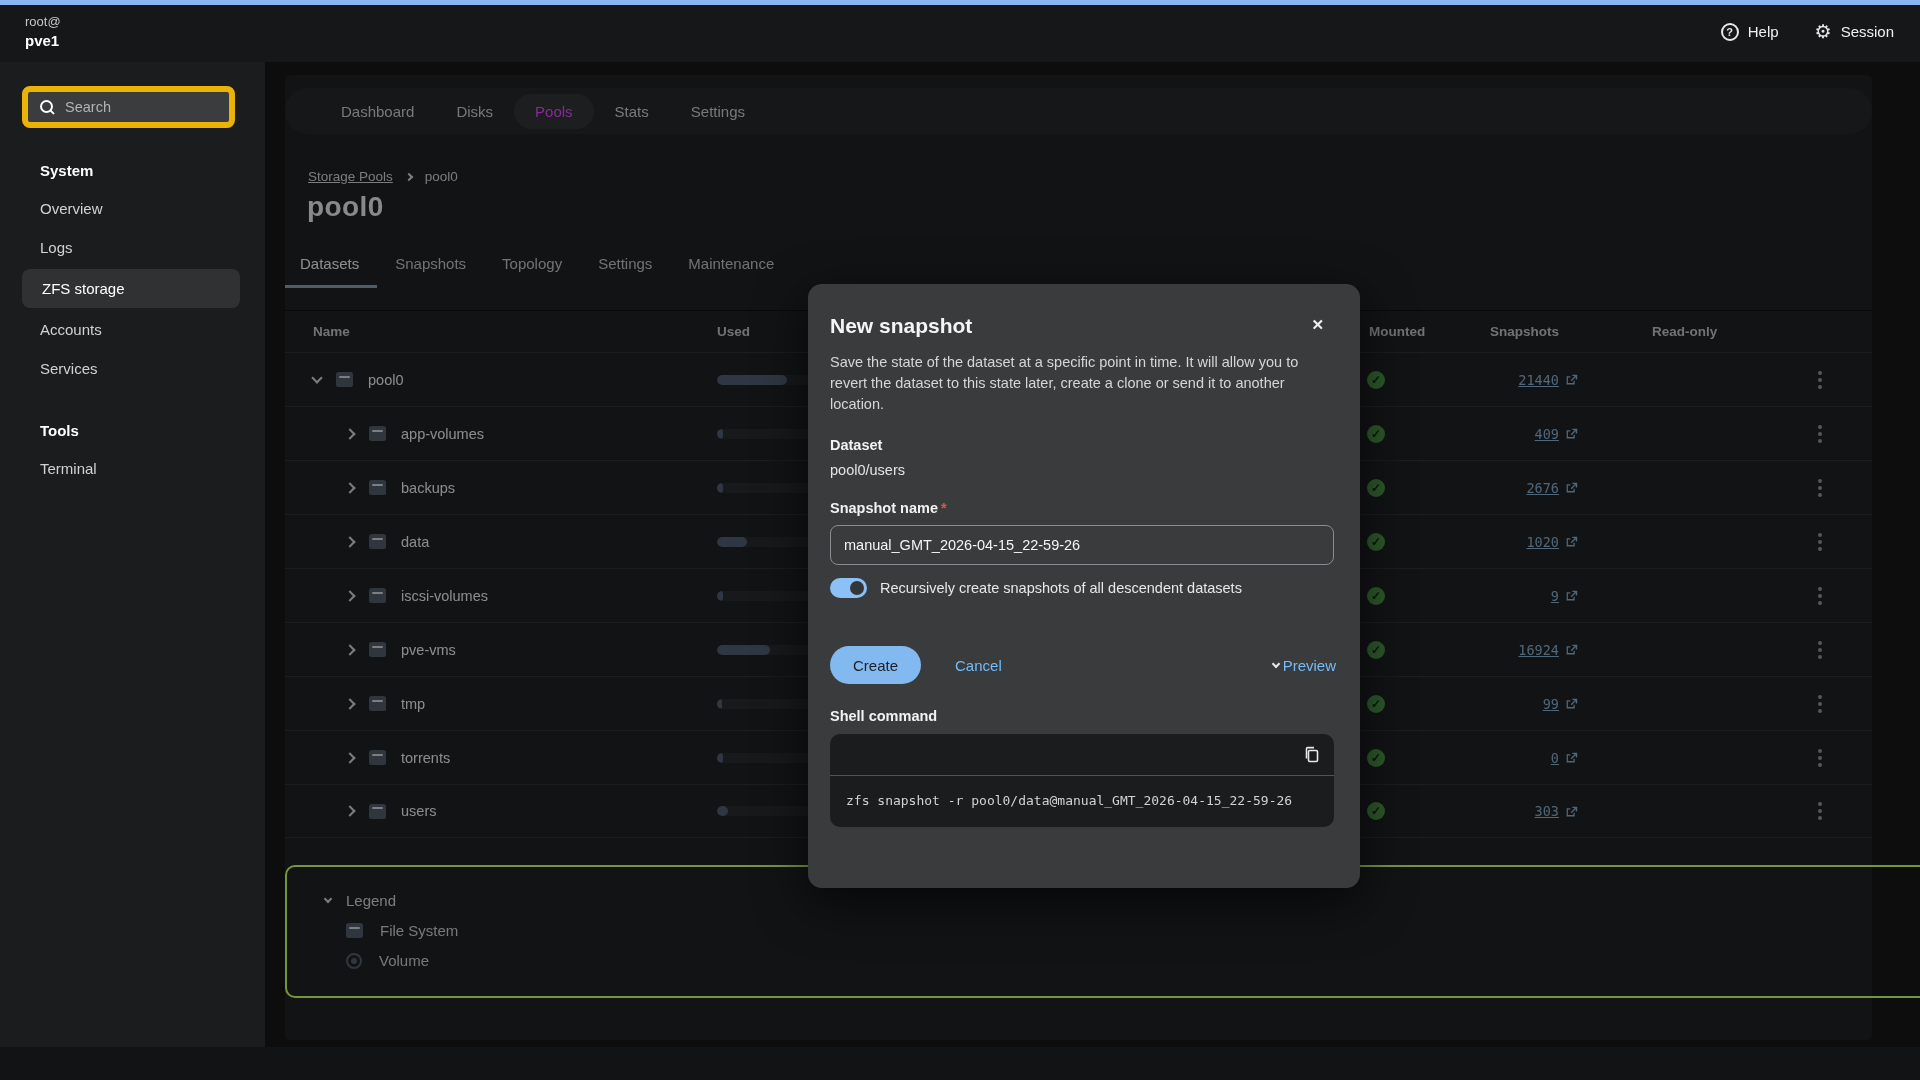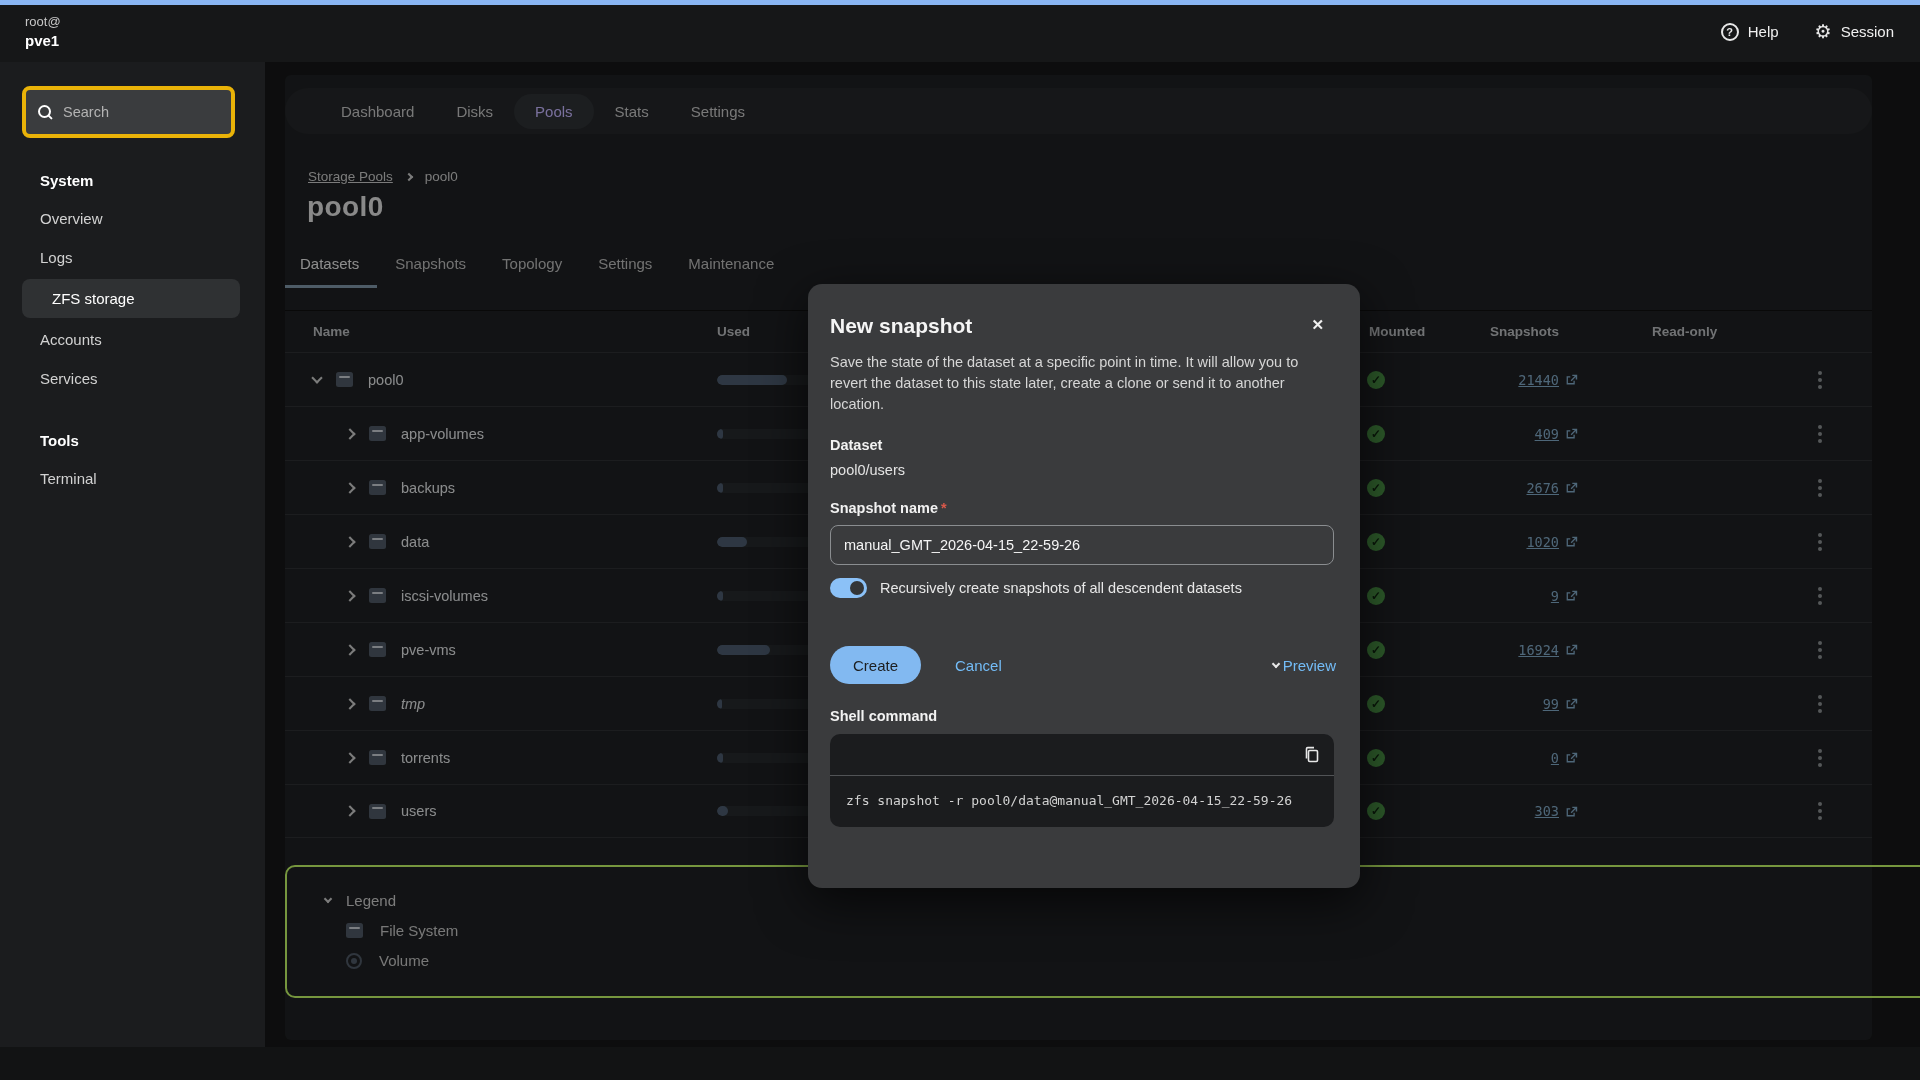--- a/index.html
+++ b/index.html
@@ -11,38 +11,38 @@
   .topbar{position:absolute;top:5px;left:0;right:0;height:57px;background:#161718;display:flex;align-items:flex-start;justify-content:space-between;padding:9px 26px 0 25px}
   .host-user{font-size:13px;color:#c6c6c6;line-height:1.3}
   .host-name{font-size:15px;font-weight:bold;color:#ffffff;line-height:1.3}
   .topbar-right{display:flex;gap:36px;align-items:center;padding-top:8px}
   .top-action{display:flex;gap:9px;align-items:center;font-size:15px;color:#f0f0f0;cursor:pointer}
   .qmark{width:18px;height:18px;border:2px solid #e8e8e8;border-radius:50%;display:flex;align-items:center;justify-content:center;font-size:11px;font-weight:bold;color:#e8e8e8}
   .gear{font-size:19px;line-height:1;color:#e8e8e8}
 
   
   .sidebar{position:absolute;top:62px;left:0;width:265px;bottom:33px;background:#1b1c1e;padding-top:24px}
-  .search-box{margin-left:22px;width:213px;height:52px;background:#3a3c3e;border:4px solid #eab308;border-radius:8px;display:flex;align-items:center;gap:10px;padding:0 12px}
+  .search-box{margin-left:22px;width:213px;height:42px;background:#3a3c3e;border:6px solid #eab308;border-radius:8px;display:flex;align-items:center;gap:10px;padding:0 12px}
   .mag{position:relative;width:15px;height:15px;flex:0 0 auto}
   .mag::before{content:"";position:absolute;width:9px;height:9px;border:2px solid #ffffff;border-radius:50%;left:0;top:0}
   .mag::after{content:"";position:absolute;width:6px;height:2px;background:#ffffff;transform:rotate(45deg);left:9px;top:11px;border-radius:1px}
   .search-input{flex:1;background:transparent;border:none;outline:none;color:#e8e8e8;font-size:14.5px;font-family:inherit}
   .search-input::placeholder{color:#b3b3b3}
   .side-section-title{font-weight:bold;font-size:15px;color:#ffffff;margin:34px 0 10px 40px}
   .side-item{font-size:15px;color:#d2d2d2;padding:11px 0 11px 40px;cursor:pointer}
-  .side-item.active{background:#2f3133;border-radius:8px;margin:2px 0 2px 22px;width:218px;padding-left:30px;color:#ffffff}
+  .side-item.active{background:#2f3133;border-radius:8px;margin:2px 0 2px 22px;width:218px;padding-left:20px;color:#ffffff}
 
   
   .main{position:absolute;left:265px;top:62px;right:0;bottom:33px;background:#151617}
   .app-panel{position:absolute;left:20px;top:13px;width:1587px;height:965px;background:#1e2022;border-radius:6px}
   .footer{position:absolute;left:0;right:0;bottom:0;height:33px;background:#121314}
 
   .navbar{position:absolute;left:0;top:13px;width:1587px;height:46px;background:#242629;border-radius:26px;display:flex;align-items:center;padding-left:35px}
   .nav-tab{font-size:15px;color:#c2c2c2;padding:9px 21px;border-radius:22px;cursor:pointer}
-  .nav-tab.active{background:#2e3134;color:#c4b5fd}
+  .nav-tab.active{background:#2e3134;color:#d946ef}
 
   .breadcrumb{position:absolute;left:23px;top:94px;font-size:13.5px;color:#c7c7c7;display:flex;gap:13px;align-items:center}
   .bc-link{text-decoration:underline;color:#c7c7c7;cursor:pointer}
   .chev{width:8px;height:8px;border-right:2px solid #c9c9c9;border-bottom:2px solid #c9c9c9;display:inline-block;flex:0 0 auto}
   .chev.right{transform:rotate(-45deg)}
   .chev.down{transform:rotate(45deg);margin-top:-3px}
   .chev.sm{width:6px;height:6px}
 
   .page-title{position:absolute;left:22px;top:116px;font-size:28px;color:#dddddd;letter-spacing:.4px}
   .page-tabs{position:absolute;left:0;top:170px;display:flex}
@@ -373,21 +373,21 @@
             <div></div>
             <div class="actions-cell">
               <span class="kebab">
                 <i></i>
                 <i></i>
                 <i></i>
               </span>
             </div>
           </div>
           <div class="trow">
-            <div class="name-cell" style="padding-left: 61px; font-style: italic;">
+            <div class="name-cell" style="padding-left: 61px;">
               <span class="chev right"></span>
               <span class="fs-icon"></span>
               <span>tmp</span>
             </div>
             <div>
               <div class="bar-track">
                 <div class="bar-fill" style="width: 3%;"></div>
               </div>
             </div>
             <div></div>

